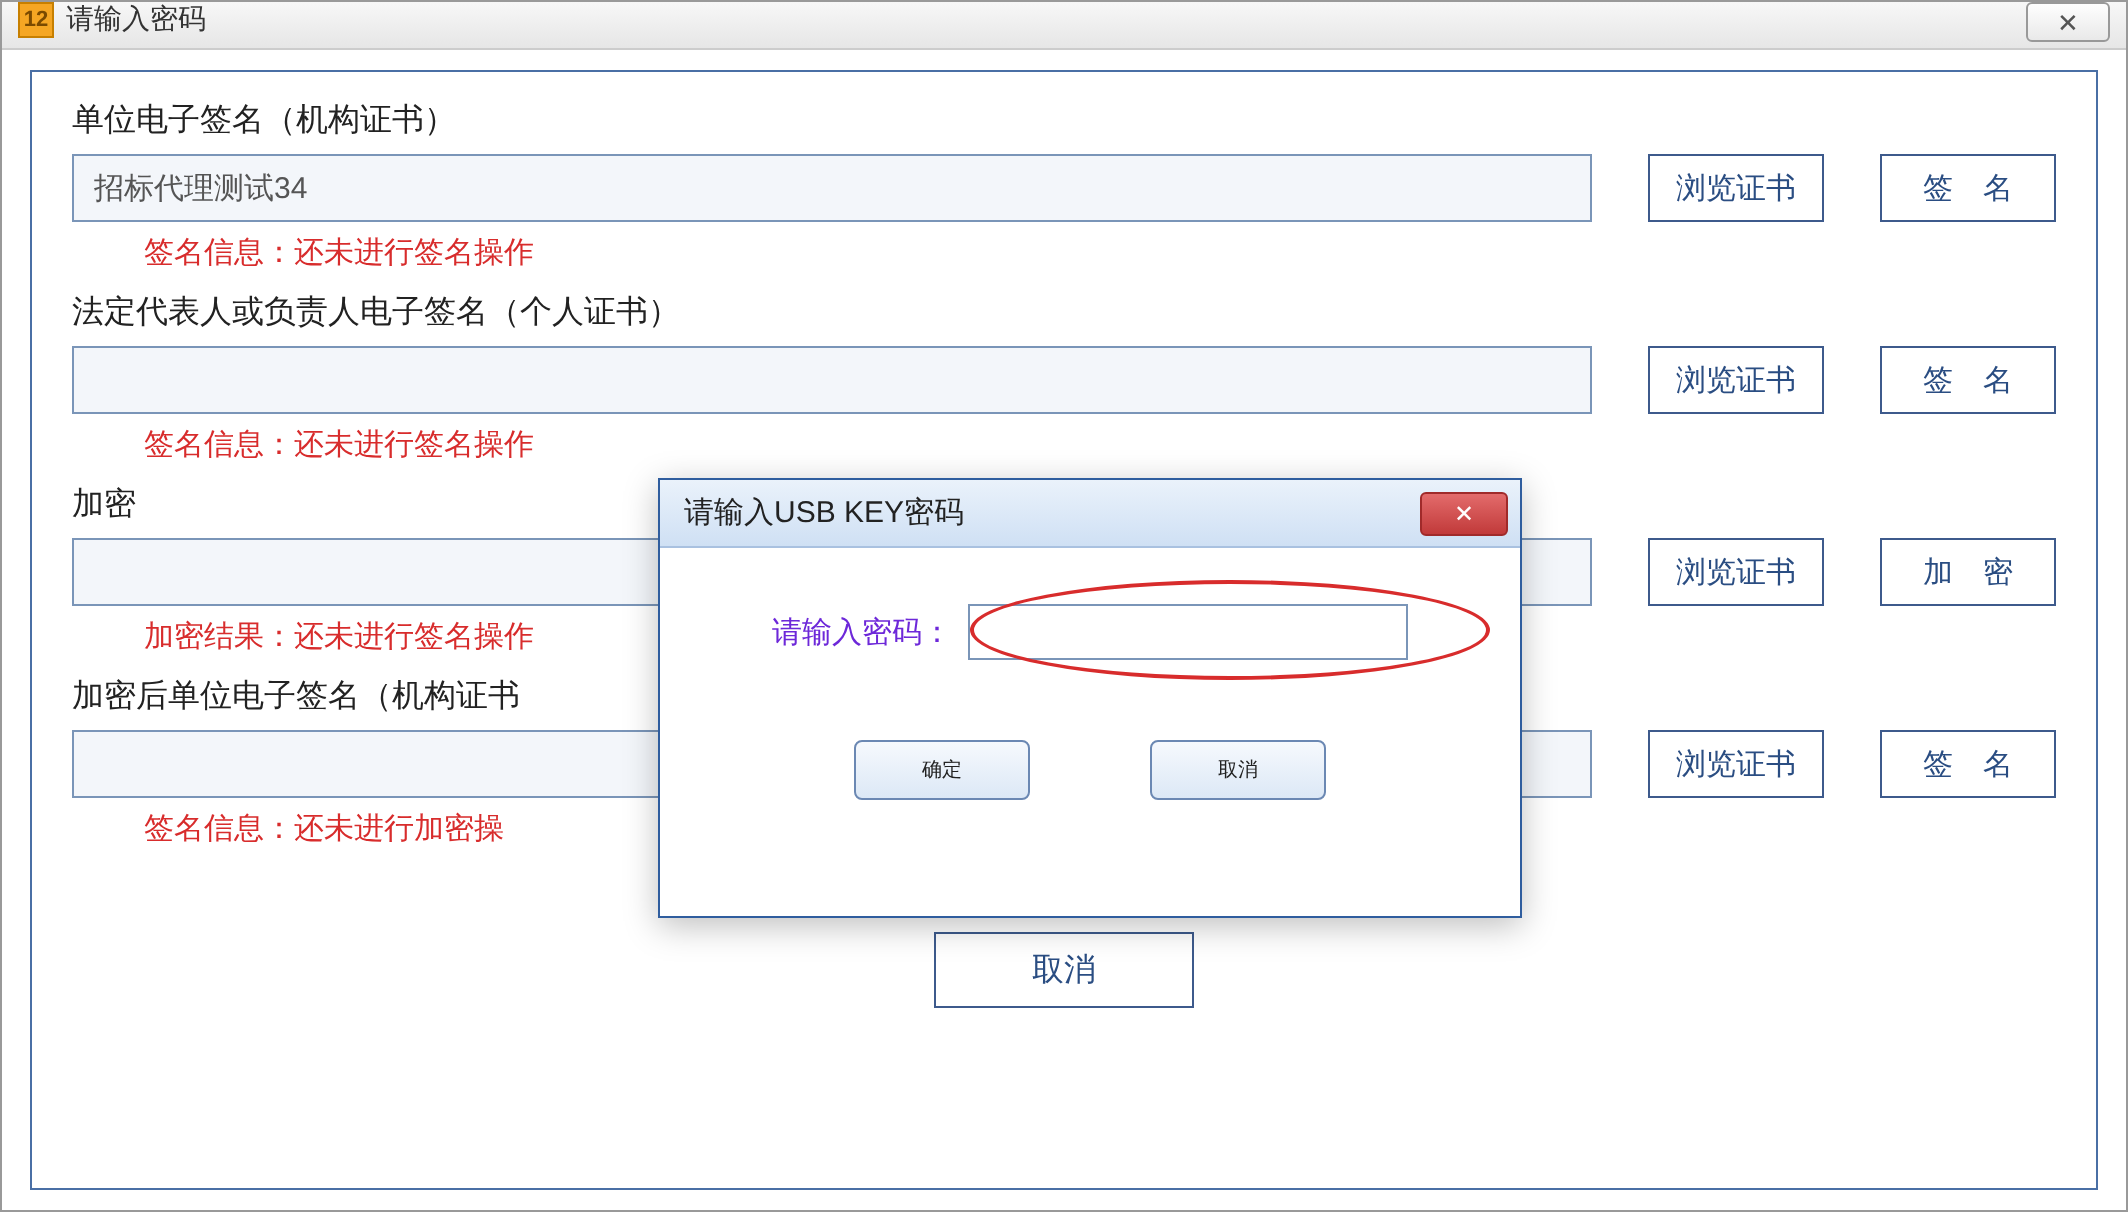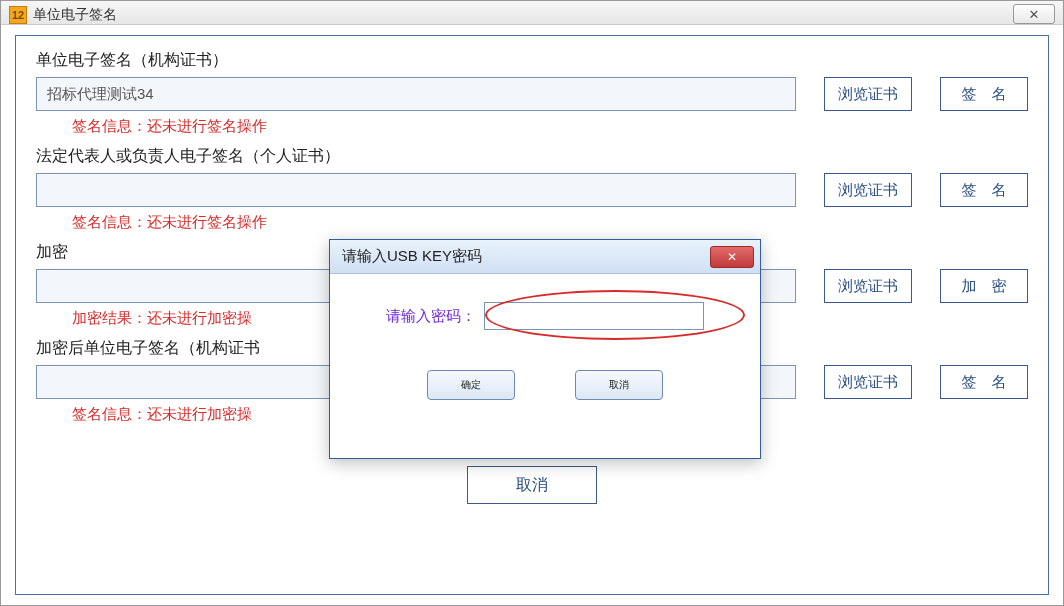--- a/index.html
+++ b/index.html
@@ -18,21 +18,21 @@
       border: 1px solid #999;
       background: #fff;
       display: flex;
       flex-direction: column;
     }
     .titlebar {
       height: 32px;
       background: linear-gradient(#f7f7f7, #e6e6e6);
       border-bottom: 1px solid #ccc;
       display: flex;
-      align-items: flex-end;
+      align-items: flex-start;
       padding: 0 8px;
       justify-content: space-between;
     }
     .titlebar-left {
       display: flex;
       align-items: center;
       gap: 6px;
     }
     .app-icon {
       width: 18px;
@@ -230,21 +230,21 @@
       justify-content: center;
     }
   </style>
 </head>
 <body>
 
 <div class="window">
   <div class="titlebar">
     <div class="titlebar-left">
       <div class="app-icon">12</div>
-      <div class="window-title">单位电子签名</div>
+      <div class="window-title">请输入密码</div>
     </div>
     <div class="close-main">✕</div>
   </div>
 
   <div class="content">
     <div class="inner-panel">
 
       <div class="section">
         <div class="section-label">单位电子签名（机构证书）</div>
         <div class="row">
@@ -265,21 +265,21 @@
         <div class="status-msg">签名信息：还未进行签名操作</div>
       </div>
 
       <div class="section">
         <div class="section-label">加密</div>
         <div class="row">
           <input class="text-input" type="text" readonly="" value="" style="">
           <button class="btn">浏览证书</button>
           <button class="btn">加　密</button>
         </div>
-        <div class="status-msg">加密结果：还未进行加密操</div>
+        <div class="status-msg">加密结果：还未进行签名操作</div>
       </div>
 
       <div class="section">
         <div class="section-label">加密后单位电子签名（机构证书</div>
         <div class="row">
           <input class="text-input" type="text" readonly="" value="" style="">
           <button class="btn">浏览证书</button>
           <button class="btn">签　名</button>
         </div>
         <div class="status-msg">签名信息：还未进行加密操</div>

